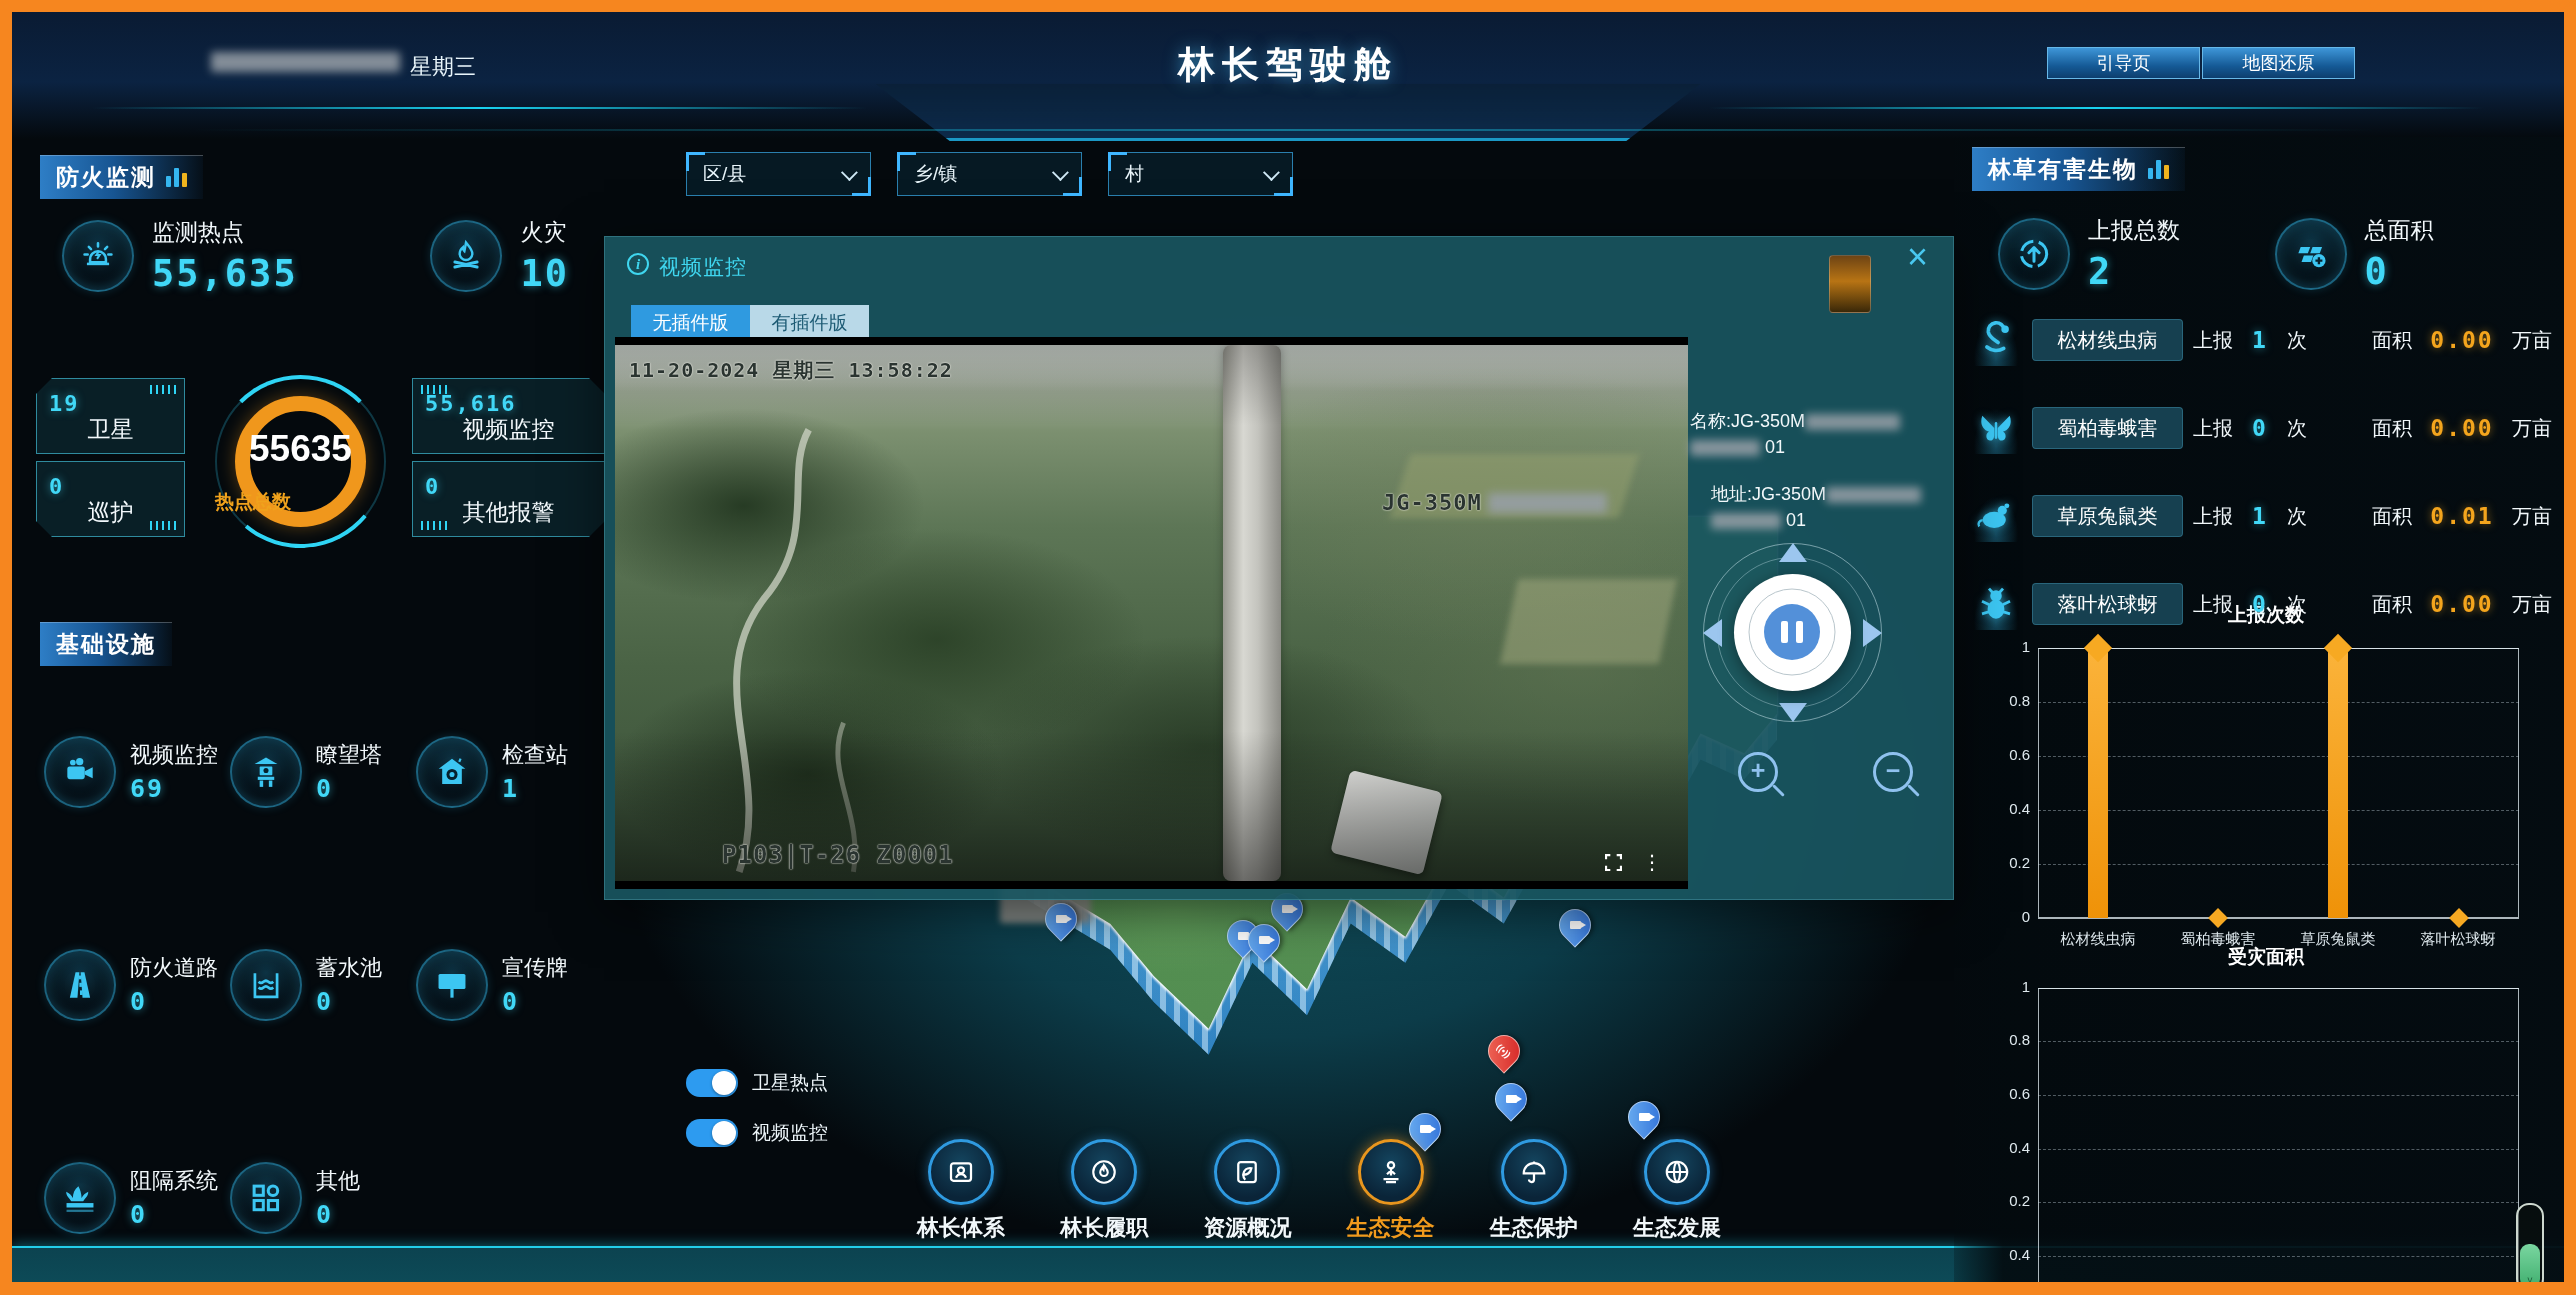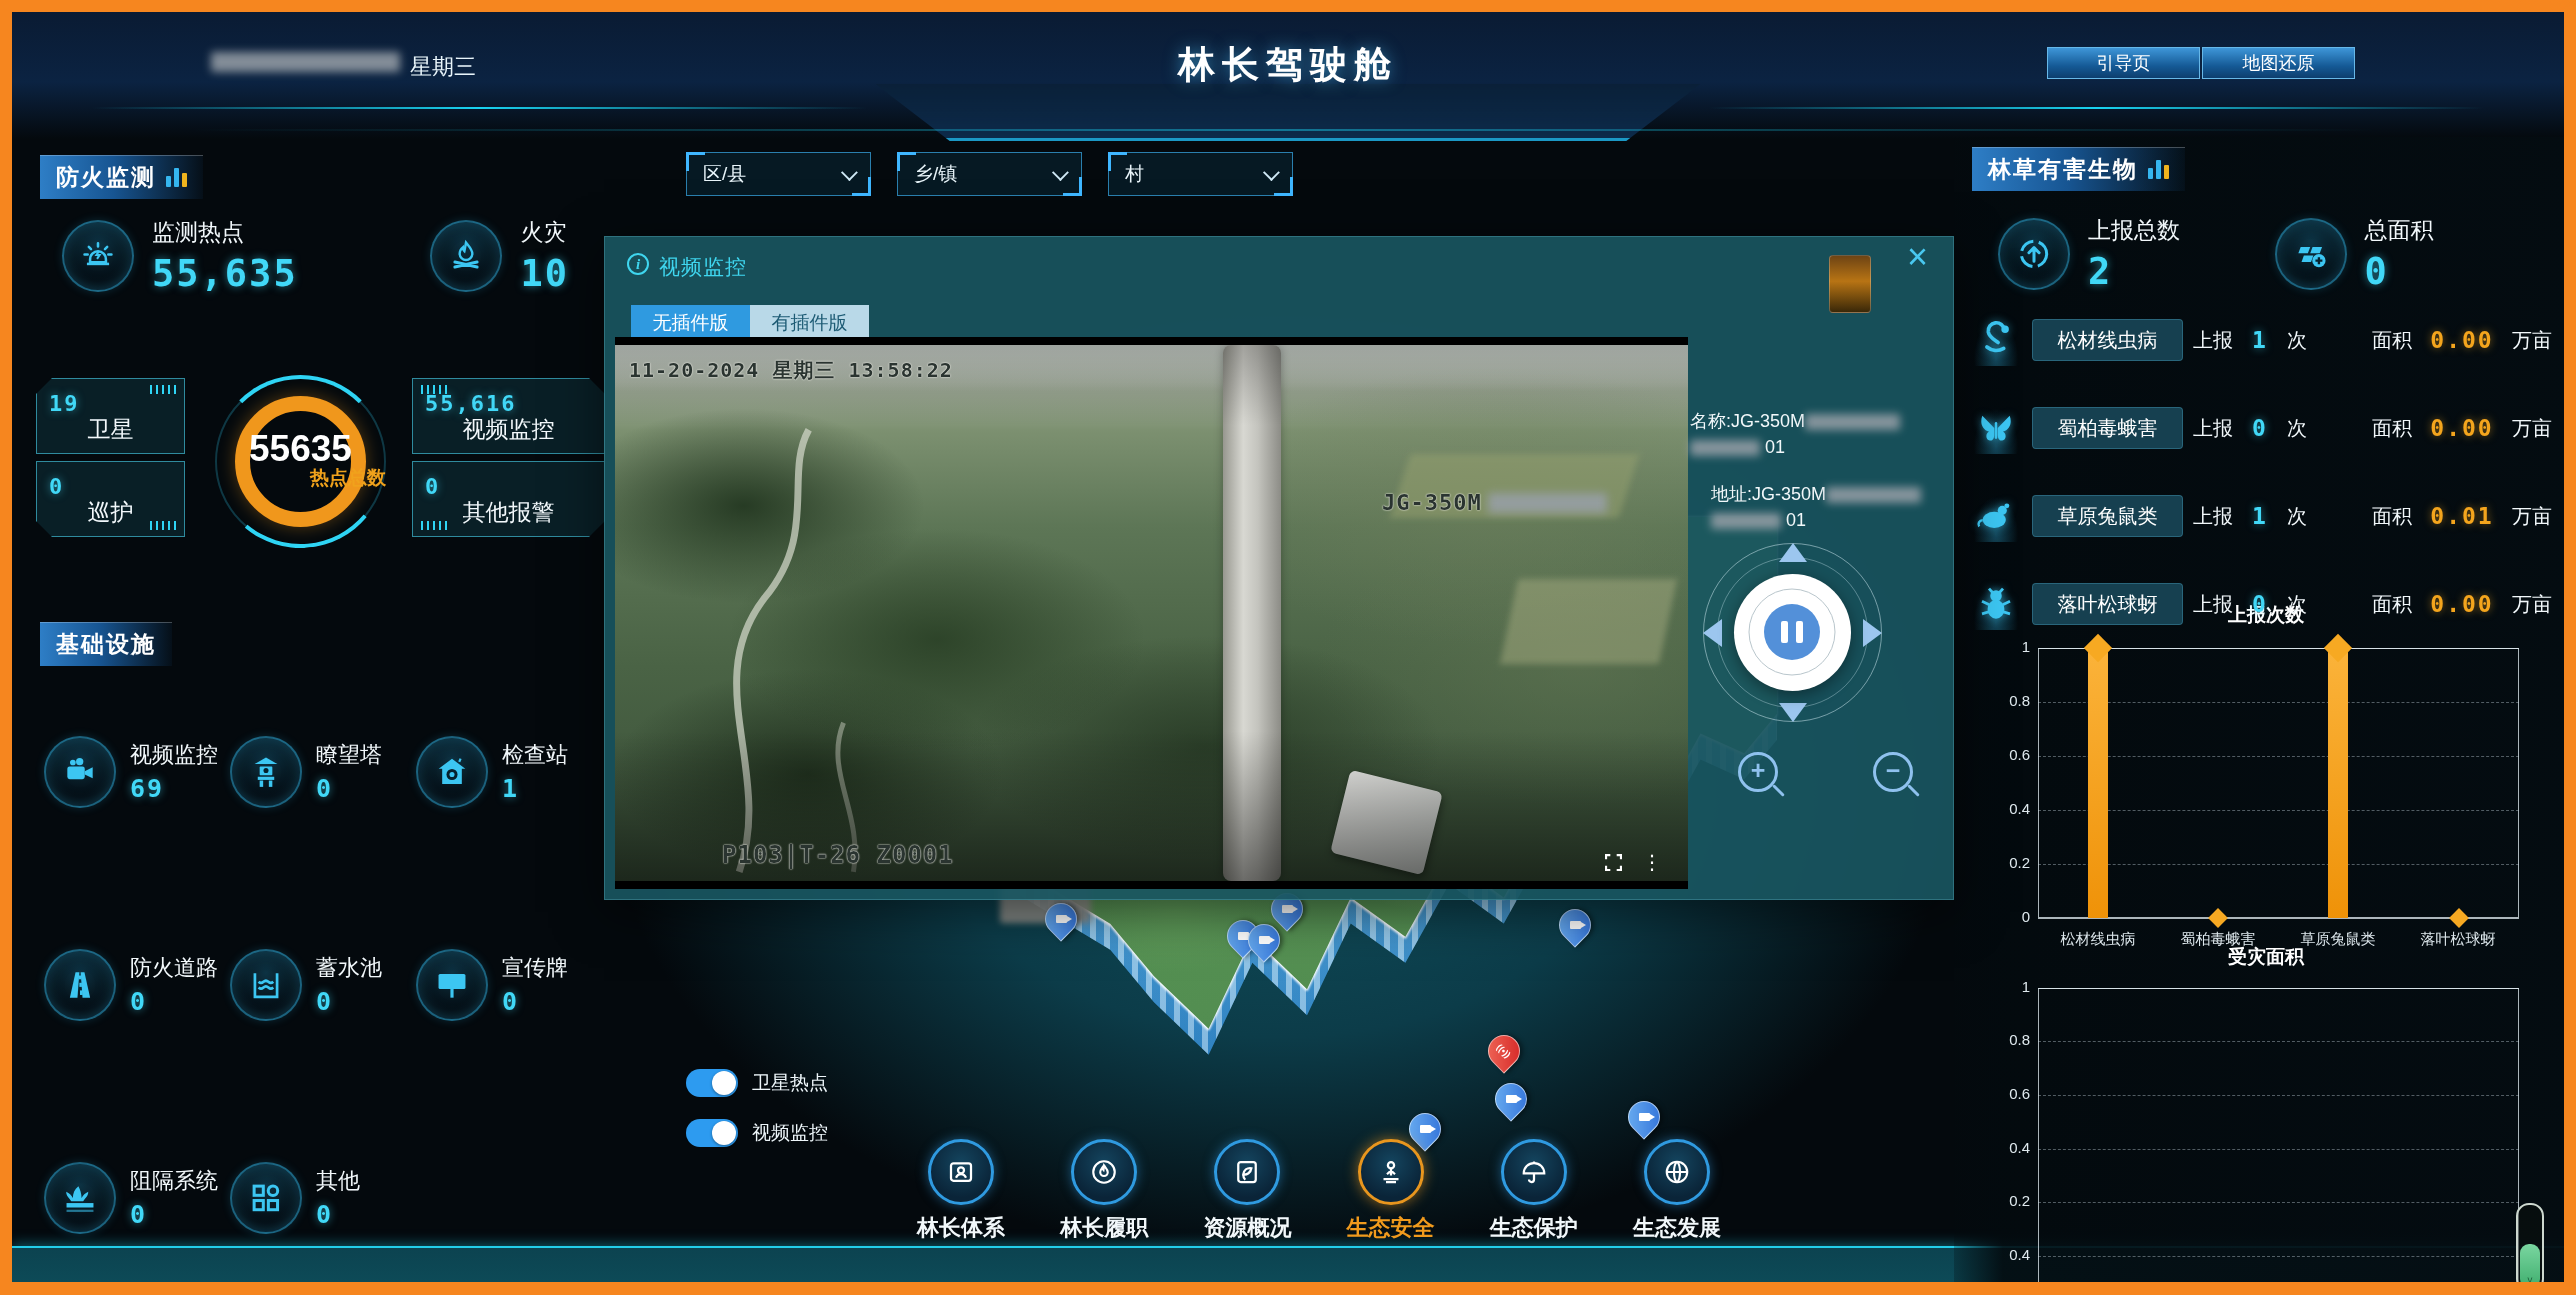--- a/index.html
+++ b/index.html
@@ -61,21 +61,21 @@
   .b2{left:0;top:91px;width:147px;height:74px;clip-path:polygon(0 0,100% 0,100% 100%,16px 100%,0 calc(100% - 16px));}
   .b3{left:376px;top:8px;width:191px;height:74px;clip-path:polygon(0 0,calc(100% - 16px) 0,100% 16px,100% 100%,0 100%);}
   .b4{left:376px;top:91px;width:191px;height:74px;clip-path:polygon(0 0,100% 0,100% calc(100% - 16px),calc(100% - 16px) 100%,0 100%);}
   .donut{position:absolute;left:179px;top:6px;width:171px;height:171px;}
   .donut .oring{position:absolute;inset:0;border-radius:50%;border:2px solid rgba(43,170,200,.3);}
   .donut .arc{position:absolute;inset:-1px;border-radius:50%;border:4px solid transparent;border-top-color:#2fd5f5;}
   .donut .arc.a2{transform:rotate(175deg);}
   .donut .ring{position:absolute;left:20px;top:20px;width:131px;height:131px;border-radius:50%;
     border:15px solid #f0971c;box-shadow:0 0 18px rgba(240,151,28,.35);box-sizing:border-box;}
   .donut .gv{position:absolute;left:0;right:0;top:52px;text-align:center;font-size:37px;font-weight:bold;}
-  .donut .gl{position:absolute;left:0;right:0;top:89px;text-align:right;font-size:19px;color:#f0a21c;font-weight:bold;}
+  .donut .gl{position:absolute;left:0;right:0;top:113px;text-align:left;font-size:19px;color:#f0a21c;font-weight:bold;}
   
   #infra-grid{position:absolute;left:44px;top:727px;display:grid;grid-template-columns:186px 186px 186px;grid-auto-rows:213px;}
   .infra-item{display:flex;align-items:center;gap:14px;height:89px;}
   .infra-item .stat-label{font-size:22px;}
   .infra-item .stat-value{font-size:25px;}
   
   #filters{position:absolute;left:686px;top:152px;display:flex;gap:26px;z-index:5;}
   .dropdown{position:relative;width:185px;height:44px;background:rgba(7,28,40,.85);border:1px solid #2a7fae;
     display:flex;align-items:center;padding:0 16px;box-sizing:border-box;font-size:19px;color:#eaf6fb;cursor:pointer;}
   .dropdown::before{content:'';position:absolute;left:-1px;top:-1px;width:16px;height:16px;

